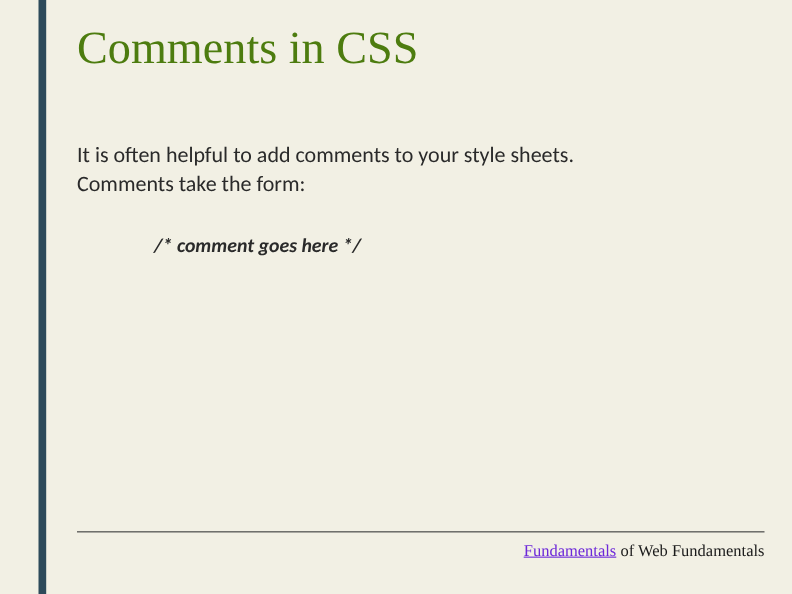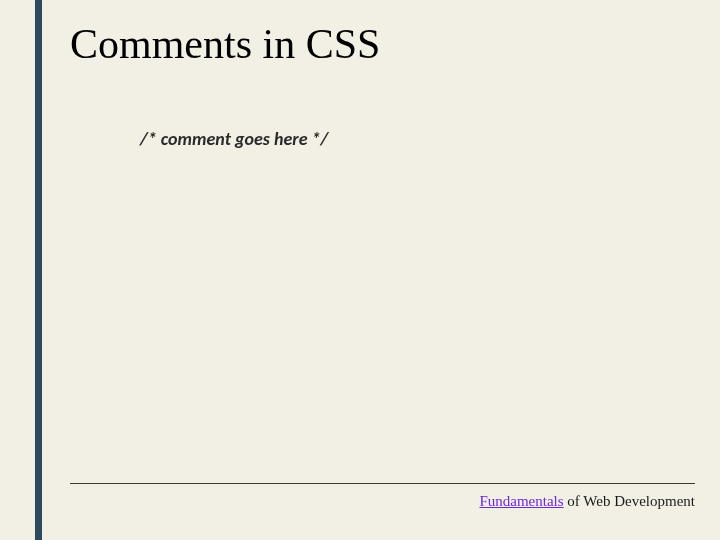--- a/index.html
+++ b/index.html
@@ -25,21 +25,21 @@
     .slide-content {
       position: absolute;
       left: 70px;
       top: 20px;
       right: 40px;
     }
     .title {
       font-family: "Times New Roman", serif;
       font-size: 42px;
       font-weight: normal;
-      color: #000000;
+      color: #4d7c0f;
       margin-bottom: 60px;
     }
     .body-text {
       font-size: 20px;
       color: #2a2a2a;
       line-height: 1.35;
       max-width: 460px;
       margin-bottom: 30px;
     }
     .code-example {
@@ -69,19 +69,20 @@
       color: #6d28d9;
     }
   </style>
 </head>
 <body>
 
 <div class="accent-bar"></div>
 
 <div class="slide-content">
   <h1 class="title">Comments in CSS</h1>
+  <p class="body-text">It is often helpful to add comments to your style sheets. Comments take the form:</p>
   <p class="code-example">/* comment goes here */</p>
 </div>
 
 <div class="footer-line"></div>
 <div class="footer-text">
-  <span class="underlined">Fundamentals</span><span> of Web Development</span>
+  <span class="underlined">Fundamentals</span><span> of Web Fundamentals</span>
 </div>
 
 </body></html>

